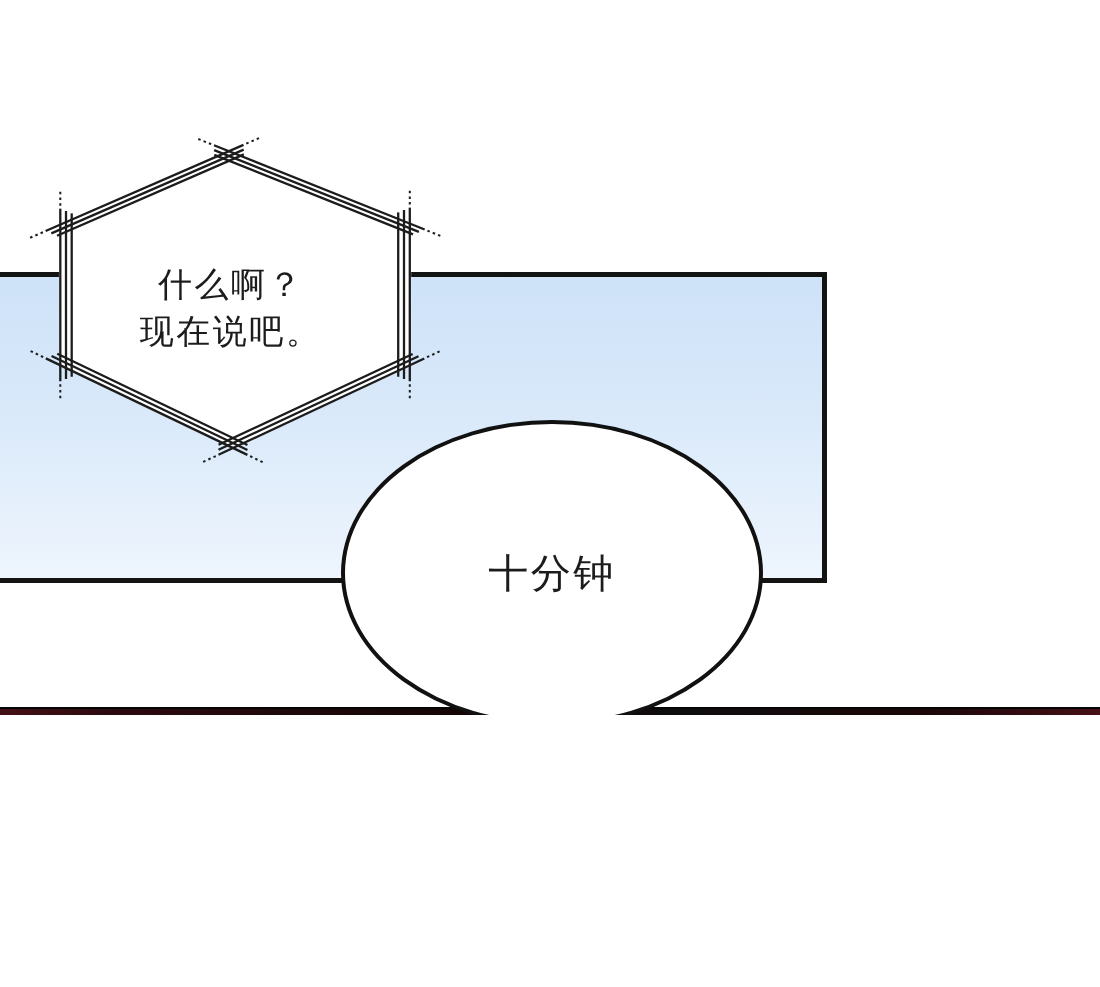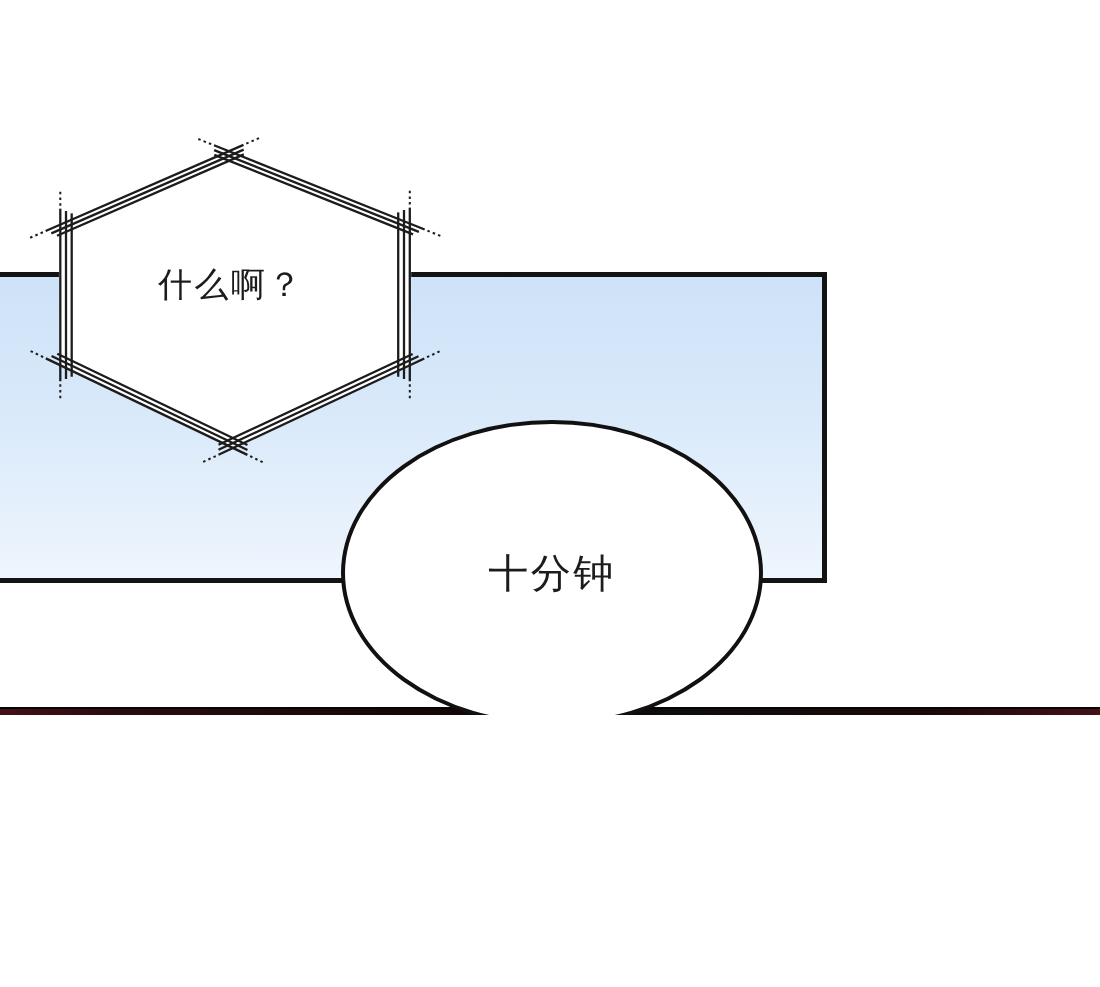--- a/index.html
+++ b/index.html
@@ -121,20 +121,21 @@
          Q 134 917 139 908
          Q 148 937 211 939
          Q 257 934 271 901
          Q 281 939 307 941
          Q 363 930 379 889
          Q 387 950 388 995 Z" fill="#ffffff" stroke="#0d0d0d" stroke-width="5" stroke-linejoin="miter" stroke-miterlimit="12"></path>
   </svg>
 
   <div class="hex-text">
     <span class="line">什么啊？</span>
+    <span class="line">现在说吧。</span>
   </div>
 
   <div class="oval-bubble">
     <div class="oval-text">
       <span class="line">十分钟</span>
     </div>
   </div>
 
 </div>
 

